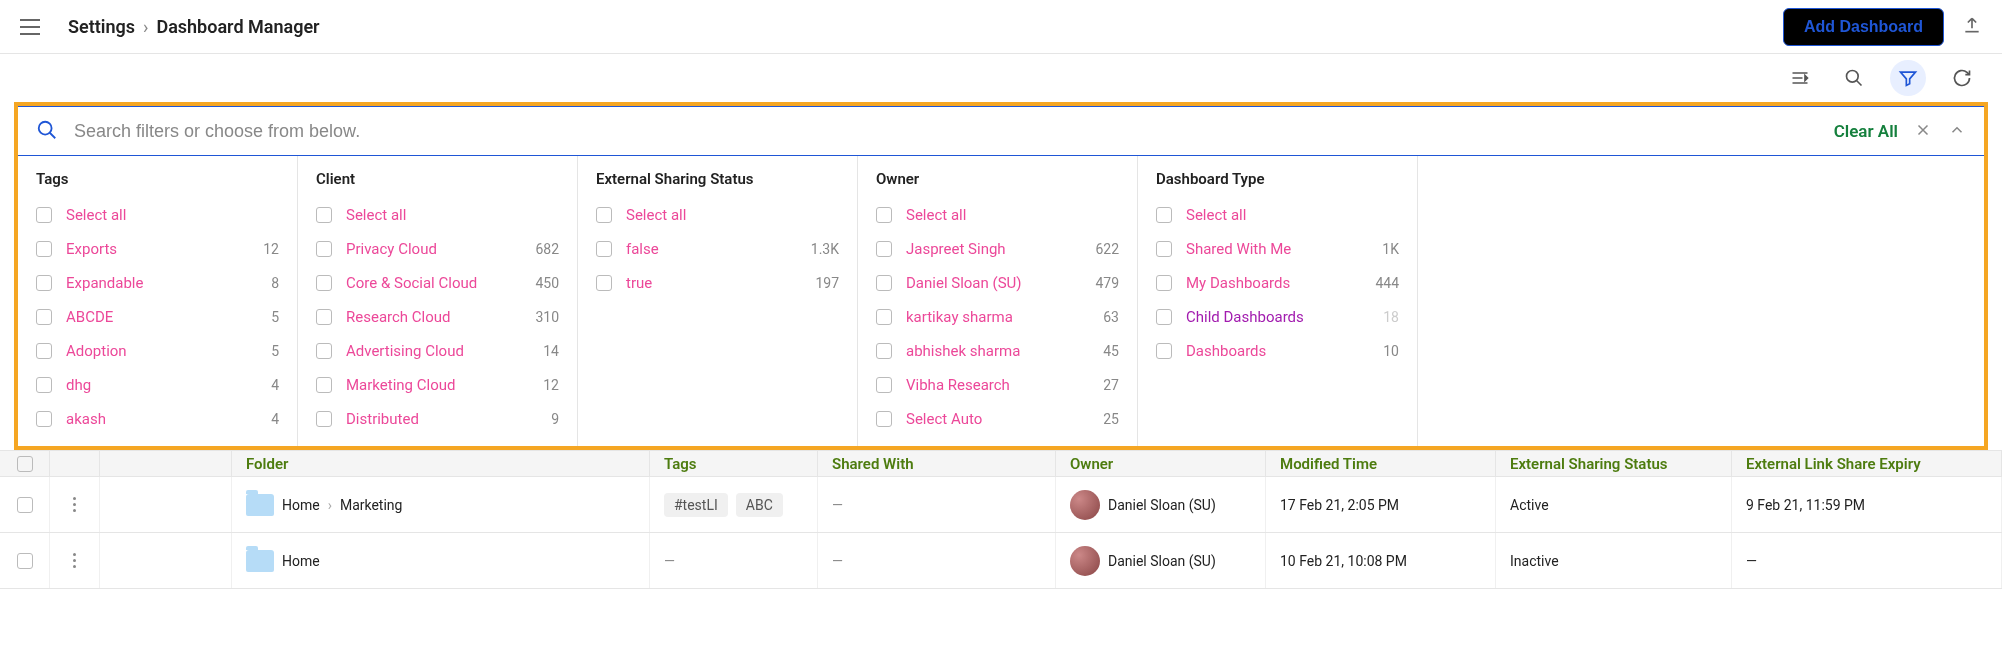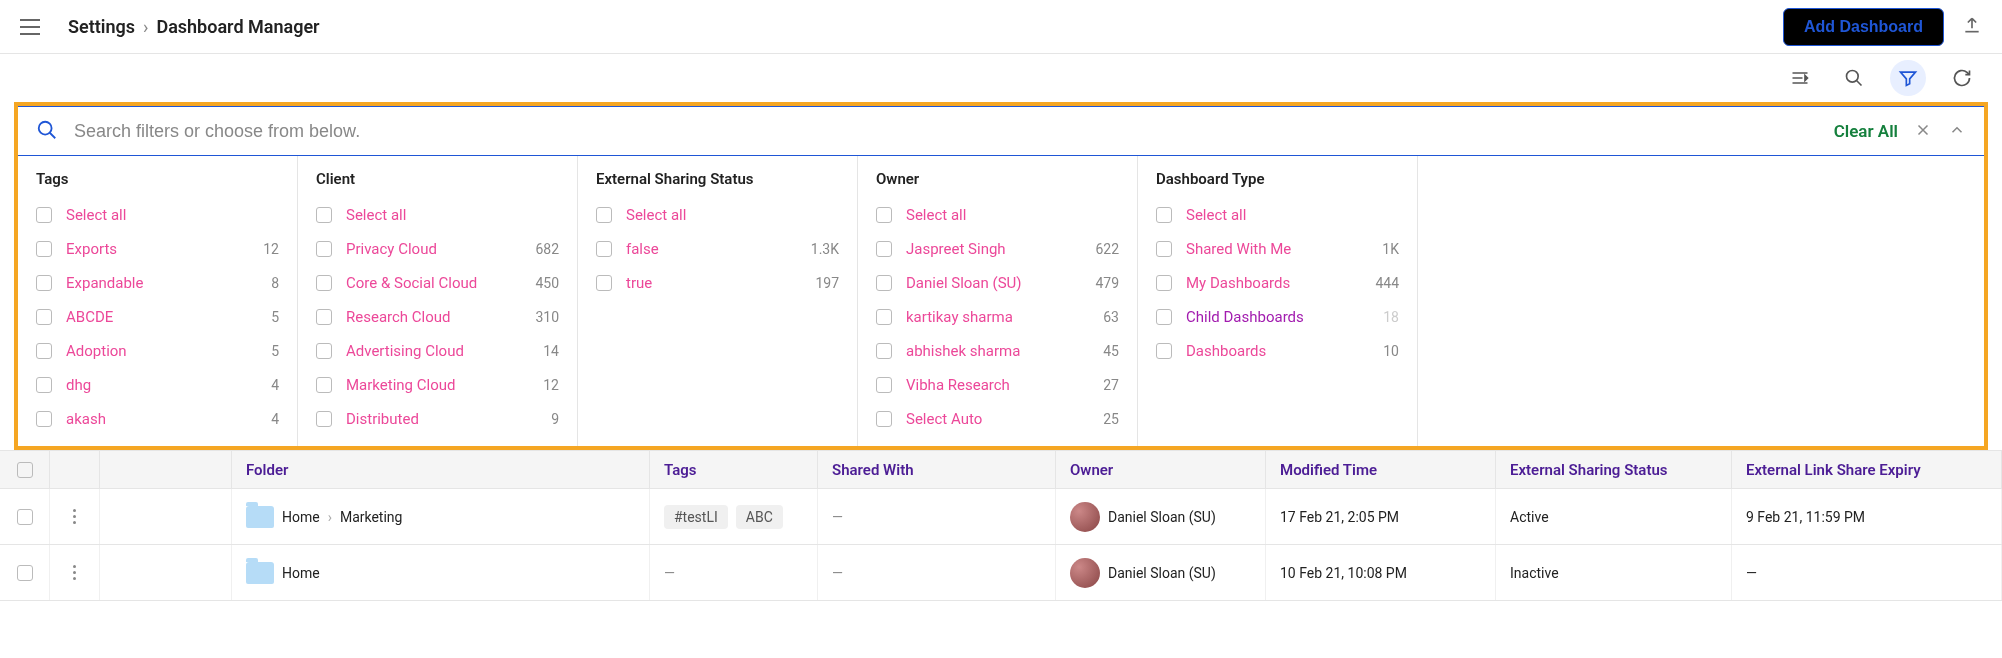--- a/index.html
+++ b/index.html
@@ -39,21 +39,21 @@
   .filter-item { display: flex; align-items: center; padding: 8px 18px; cursor: pointer; }
   .filter-item .cb { width: 16px; height: 16px; border: 1.5px solid #bbb; border-radius: 3px; margin-right: 14px; flex-shrink: 0; }
   .filter-item .lbl { flex: 1; font-size: 15px; color: #ec4899; }
   .filter-item .cnt { font-size: 14px; color: #888; text-align: center; }
   .filter-item.disabled .lbl { color: #a21caf; }
   .filter-item.disabled .cnt { color: #ccc; }
 
   
   .table { border-top: 1px solid #e5e5e5; }
   .thead, .trow { display: flex; align-items: center; border-bottom: 1px solid #e5e5e5; }
-  .thead { background: #f5f5f5; height: 38px; font-weight: 600; color: #4c1d95; font-size: 15px; }
+  .thead { background: #f5f5f5; height: 26px; font-weight: 600; color: #4d7c0f; font-size: 15px; }
   .trow { height: 56px; }
   .cell { padding: 0 14px; display: flex; align-items: center; gap: 8px; overflow: hidden; }
   .c-check { width: 50px; justify-content: center; }
   .c-menu { width: 50px; justify-content: center; cursor: pointer; }
   .c-spacer { width: 132px; }
   .c-folder { width: 418px; }
   .c-tags { width: 168px; }
   .c-shared { width: 238px; }
   .c-owner { width: 210px; }
   .c-mod { width: 230px; }

